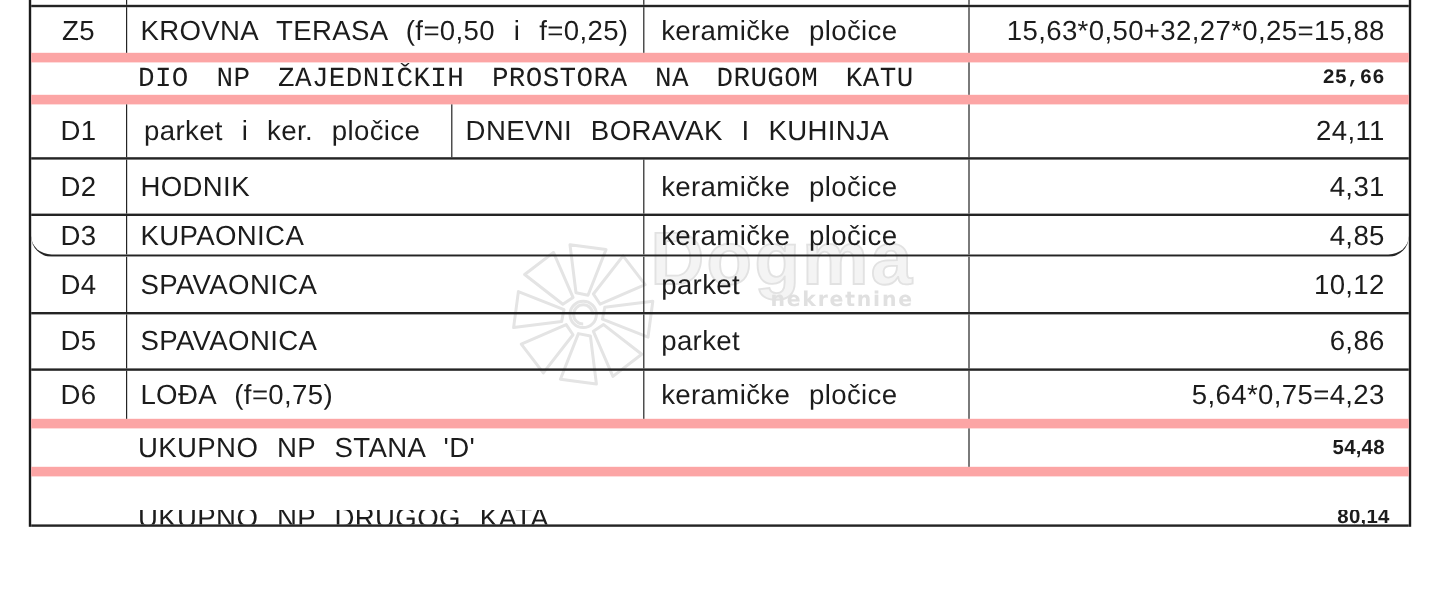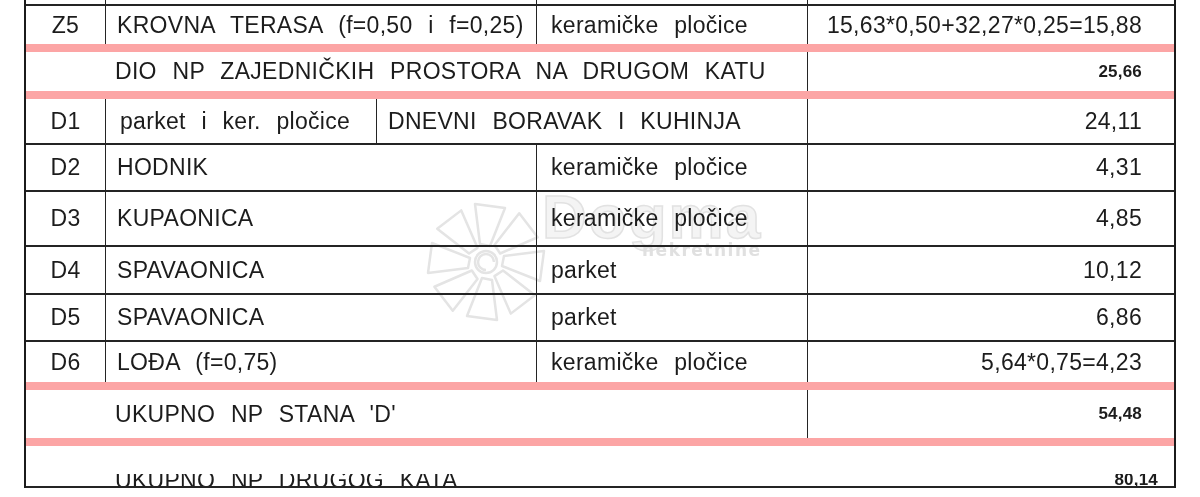--- a/index.html
+++ b/index.html
@@ -52,43 +52,43 @@
     display: flex;
     box-sizing: border-box;
     border-bottom: 2px solid #242424;
     background: transparent;
   }
   .row.b-thick { border-bottom: 8px solid #fca5a5; }
 
   
   .area-table .row:nth-child(1)  { height: 6px; }
   .area-table .row:nth-child(2)  { height: 46px; }
-  .area-table .row:nth-child(3)  { height: 47px; }
+  .area-table .row:nth-child(3)  { height: 35px; font-family: Liberation Mono, monospace; }
   .area-table .row:nth-child(4)  { height: 46px; }
   .area-table .row:nth-child(5)  { height: 47px; }
-  .area-table .row:nth-child(6)  { height: 55px; }
+  .area-table .row:nth-child(6)  { height: 34px; border-radius: 19px; }
   .area-table .row:nth-child(7)  { height: 48px; text-align: center; }
   .area-table .row:nth-child(8)  { height: 47px; }
   .area-table .row:nth-child(9)  { height: 48px; }
-  .area-table .row:nth-child(10) { height: 56px; }
+  .area-table .row:nth-child(10) { height: 40px; }
   .area-table .row:nth-child(11) { height: 42px; }
 
   .cell {
     box-sizing: border-box;
     display: flex; align-items: center;
     font-size: 23px;
     letter-spacing: 0.3px;
     word-spacing: 9px;
     white-space: nowrap;
     overflow: hidden;
   }
   .c-code  { width: 80px;  justify-content: center; border-right: 1.5px solid #242424; }
   .c-name  { width: 431px; padding-left: 11px;  border-right: 1.5px solid #242424; }
   .c-mat   { width: 271px; padding-left: 14px;  border-right: 1.5px solid #242424; }
-  .c-area  { flex: 1; justify-content: flex-end; padding-right: 32px; }
+  .c-area  { flex: 1; justify-content: flex-end; padding-right: 20px; }
   .c-span  { width: 782px; padding-left: 89px;  border-right: 1.5px solid #242424; }
   .c-grand { flex: 1; justify-content: space-between; padding-left: 89px; padding-right: 16px; margin-top: 28px; }
   .bold-val {
     font-weight: bold;
     font-size: 17px;
     letter-spacing: 0.2px;
   }
 </style>
 </head>
 <body>

